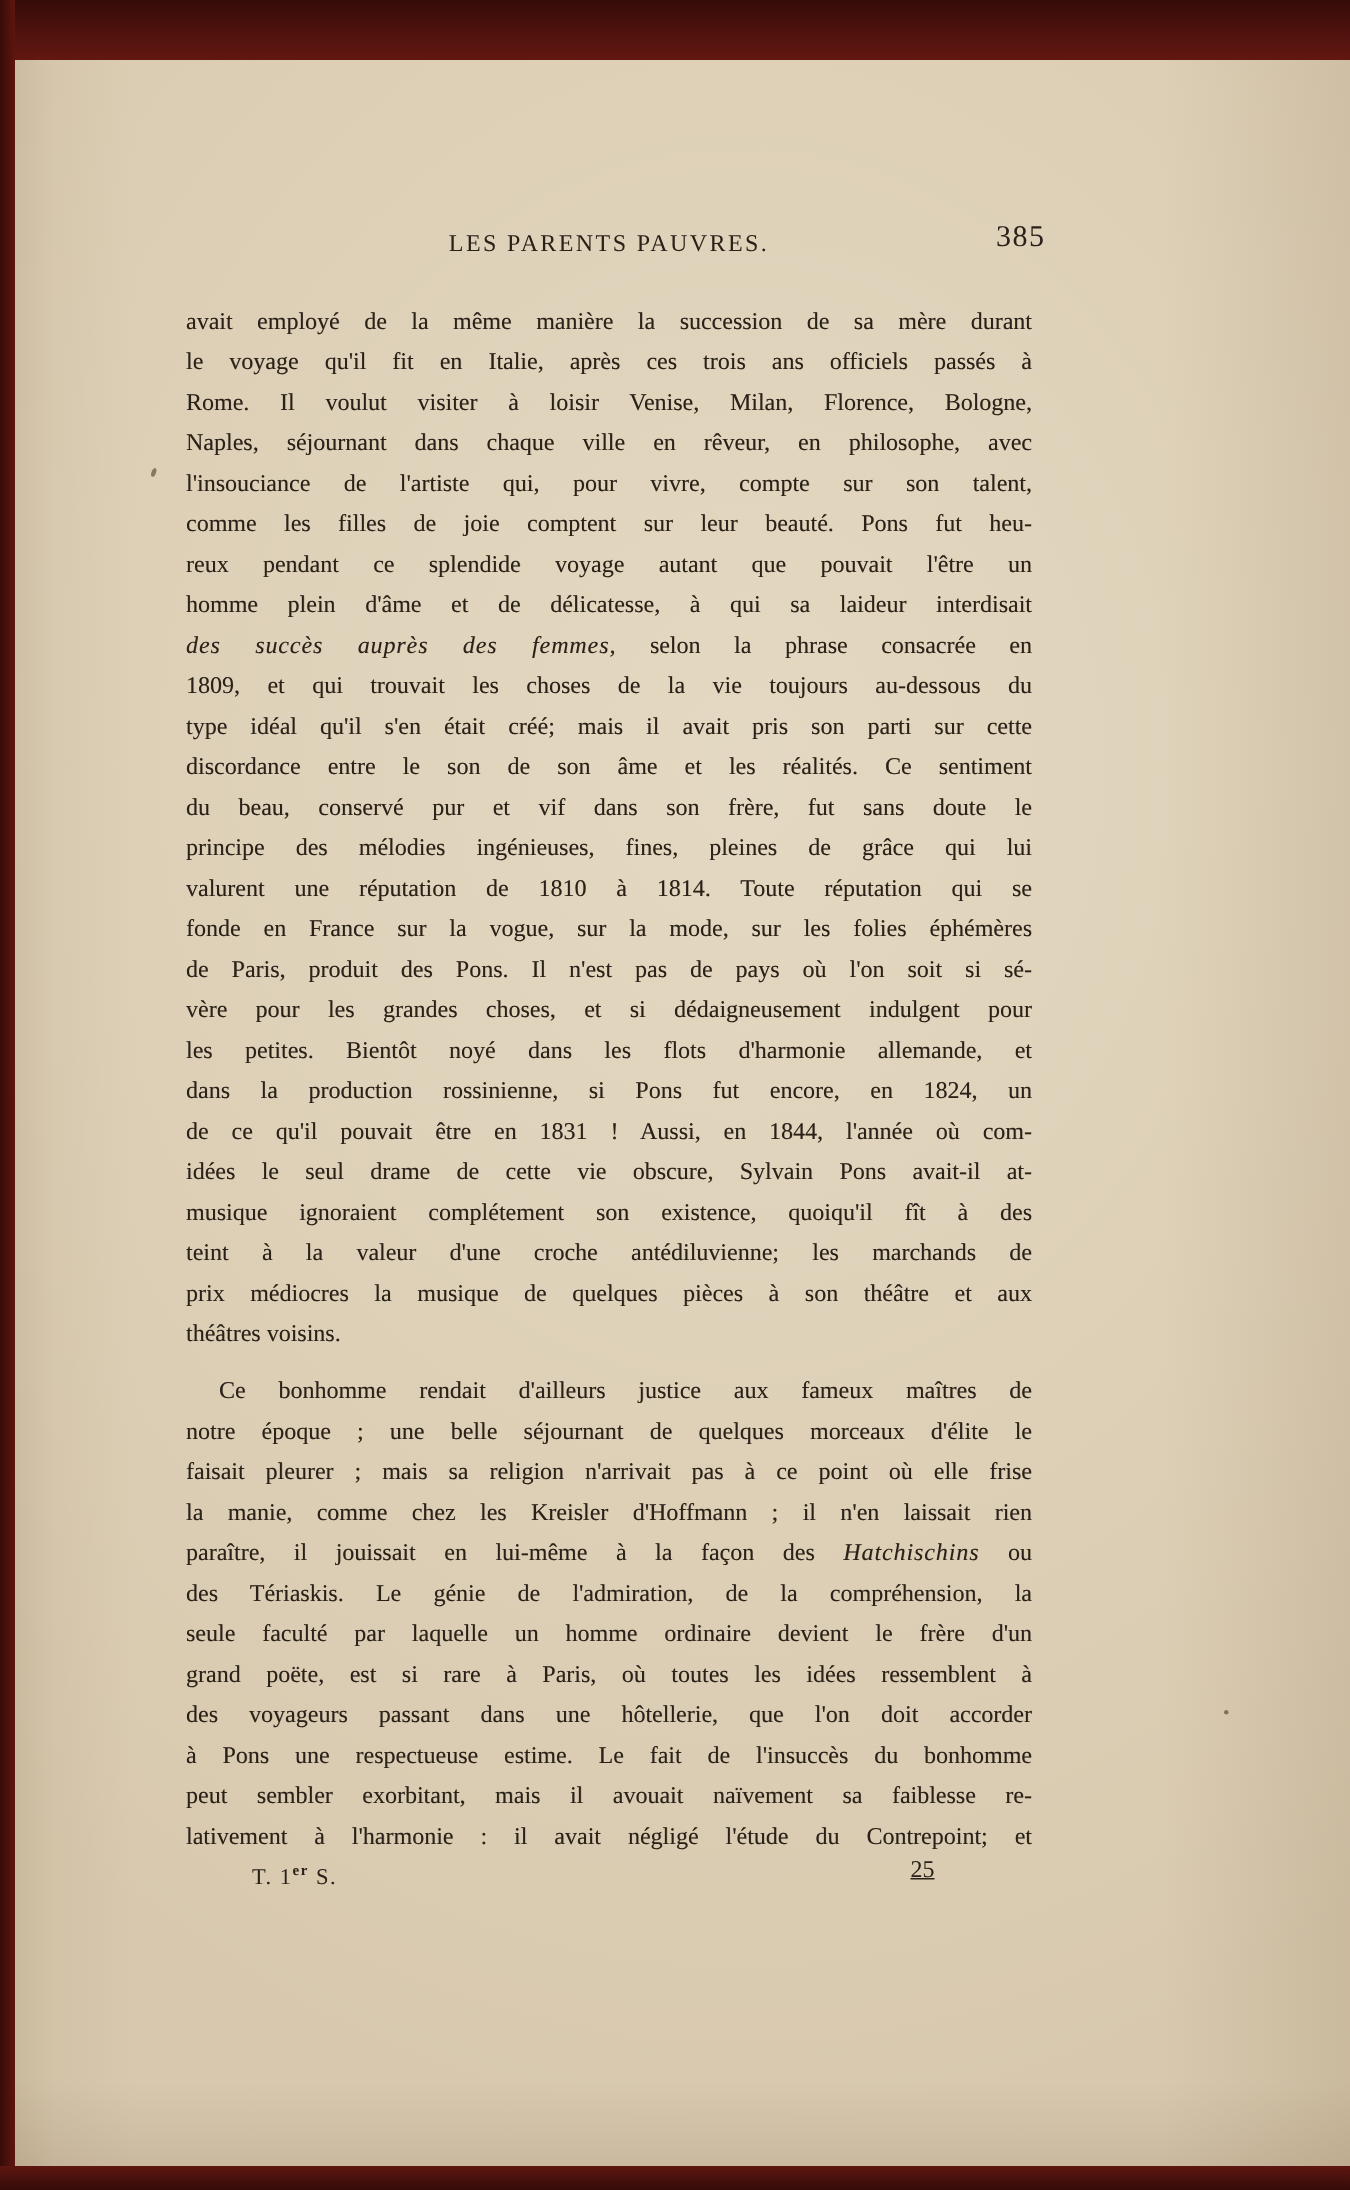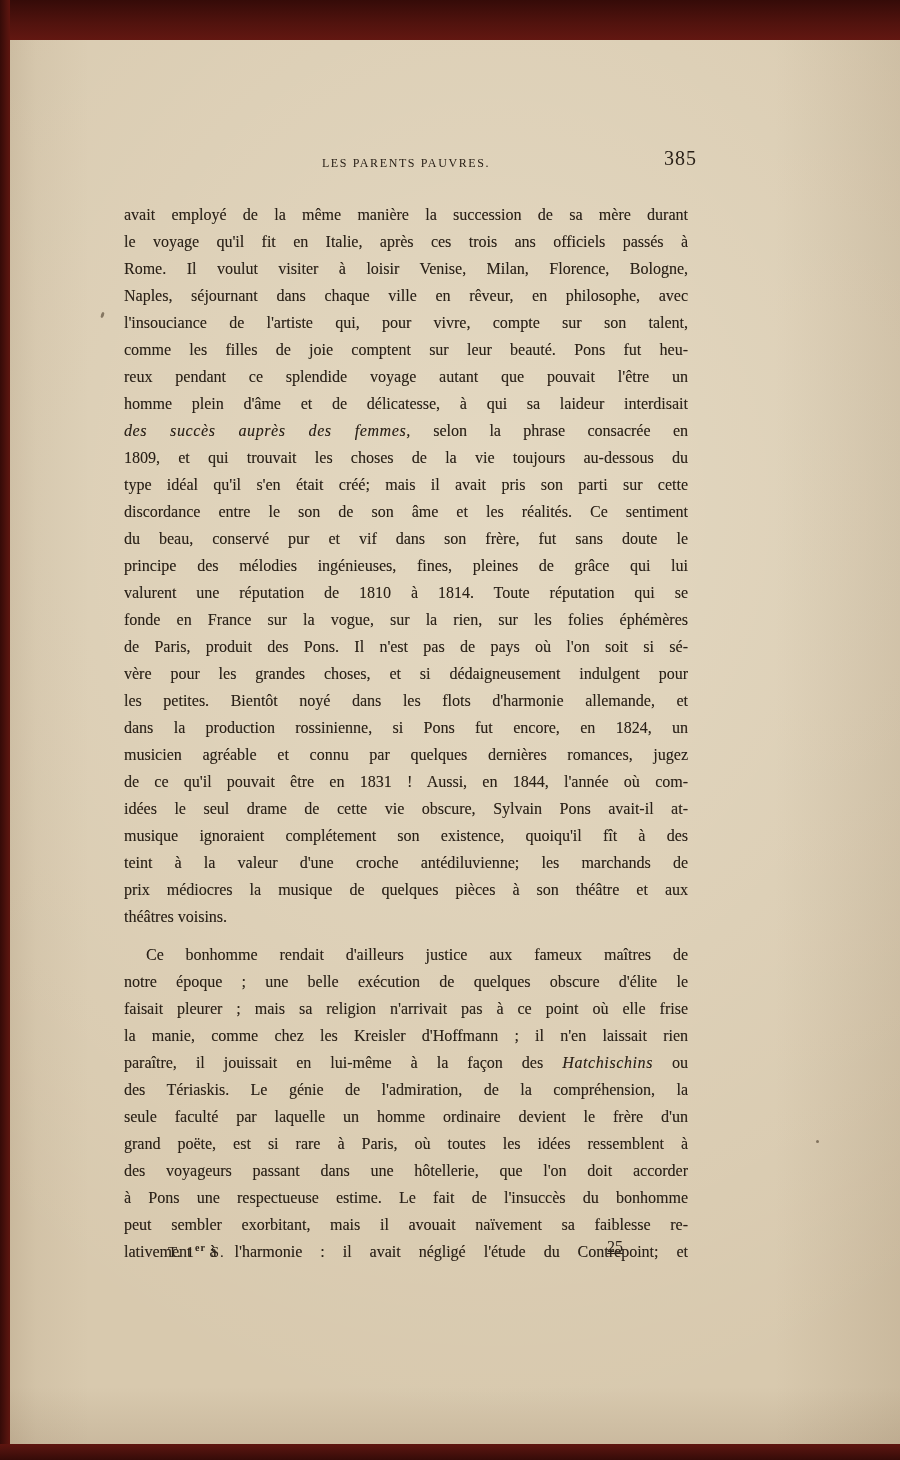--- a/index.html
+++ b/index.html
@@ -29,21 +29,21 @@
   }
   .edge-bottom {
     position: absolute; left: 0; right: 0; bottom: 0; height: 16px;
     background: linear-gradient(0deg, #350b08, var(--binding, #52130e) 70%, #5e150f);
   }
   .header {
     position: absolute; top: 152px; left: 113px; width: 586px; height: 30px;
   }
   .running-title {
     text-align: center;
-    font-size: 12px;
+    font-size: 16px;
     letter-spacing: 1.6px;
     line-height: 22px;
   }
   .page-number {
     position: absolute; right: 2px; top: -5px;
     font-size: 20px;
     letter-spacing: 1px;
   }
   .text-block {
     position: absolute; top: 190px; left: 113px; width: 586px;
@@ -98,36 +98,35 @@
         <div class="line"><span>comme les filles de joie comptent sur leur beauté. Pons fut heu-</span></div>
         <div class="line"><span>reux pendant ce splendide voyage autant que pouvait l'être un</span></div>
         <div class="line"><span>homme plein d'âme et de délicatesse, à qui sa laideur interdisait</span></div>
         <div class="line"><span class="italic">des succès auprès des femmes,</span><span> selon la phrase consacrée en</span></div>
         <div class="line"><span>1809, et qui trouvait les choses de la vie toujours au-dessous du</span></div>
         <div class="line"><span>type idéal qu'il s'en était créé; mais il avait pris son parti sur cette</span></div>
         <div class="line"><span>discordance entre le son de son âme et les réalités. Ce sentiment</span></div>
         <div class="line"><span>du beau, conservé pur et vif dans son frère, fut sans doute le</span></div>
         <div class="line"><span>principe des mélodies ingénieuses, fines, pleines de grâce qui lui</span></div>
         <div class="line"><span>valurent une réputation de 1810 à 1814. Toute réputation qui se</span></div>
-        <div class="line"><span>fonde en France sur la vogue, sur la rien, sur les folies éphémères</span></div>
+        <div class="line"><span>fonde en France sur la vogue, sur la mode, sur les folies éphémères</span></div>
         <div class="line"><span>de Paris, produit des Pons. Il n'est pas de pays où l'on soit si sé-</span></div>
         <div class="line"><span>vère pour les grandes choses, et si dédaigneusement indulgent pour</span></div>
         <div class="line"><span>les petites. Bientôt noyé dans les flots d'harmonie allemande, et</span></div>
         <div class="line"><span>dans la production rossinienne, si Pons fut encore, en 1824, un</span></div>
-        <div class="line"><span>musicien agréable et connu par quelques dernières romances, jugez</span></div>
         <div class="line"><span>de ce qu'il pouvait être en 1831 ! Aussi, en 1844, l'année où com-</span></div>
         <div class="line"><span>idées le seul drame de cette vie obscure, Sylvain Pons avait-il at-</span></div>
         <div class="line"><span>musique ignoraient complétement son existence, quoiqu'il fît à des</span></div>
         <div class="line"><span>teint à la valeur d'une croche antédiluvienne; les marchands de</span></div>
         <div class="line"><span>prix médiocres la musique de quelques pièces à son théâtre et aux</span></div>
         <div class="line para-end"><span>théâtres voisins.</span></div>
       </div>
       <div class="paragraph">
         <div class="line indent"><span>Ce bonhomme rendait d'ailleurs justice aux fameux maîtres de</span></div>
-        <div class="line"><span>notre époque ; une belle exécution de quelques obscure d'élite le</span></div>
+        <div class="line"><span>notre époque ; une belle séjournant de quelques morceaux d'élite le</span></div>
         <div class="line"><span>faisait pleurer ; mais sa religion n'arrivait pas à ce point où elle frise</span></div>
         <div class="line"><span>la manie, comme chez les Kreisler d'Hoffmann ; il n'en laissait rien</span></div>
         <div class="line"><span>paraître, il jouissait en lui-même à la façon des </span><span class="italic">Hatchischins</span><span> ou</span></div>
         <div class="line"><span>des Tériaskis. Le génie de l'admiration, de la compréhension, la</span></div>
         <div class="line"><span>seule faculté par laquelle un homme ordinaire devient le frère d'un</span></div>
         <div class="line"><span>grand poëte, est si rare à Paris, où toutes les idées ressemblent à</span></div>
         <div class="line"><span>des voyageurs passant dans une hôtellerie, que l'on doit accorder</span></div>
         <div class="line"><span>à Pons une respectueuse estime. Le fait de l'insuccès du bonhomme</span></div>
         <div class="line"><span>peut sembler exorbitant, mais il avouait naïvement sa faiblesse re-</span></div>
         <div class="line"><span>lativement à l'harmonie : il avait négligé l'étude du Contrepoint; et</span></div>

